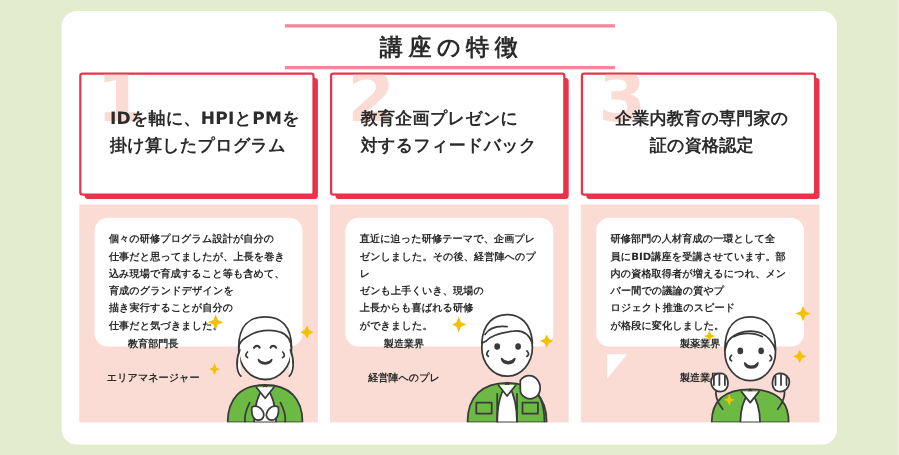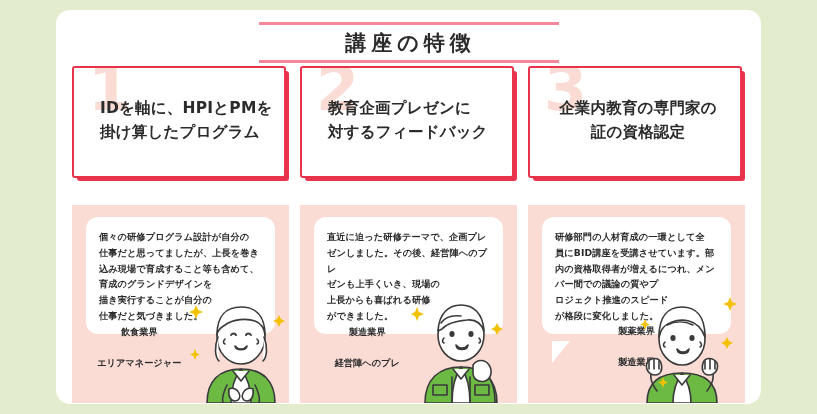--- a/index.html
+++ b/index.html
@@ -102,21 +102,21 @@
     letter-spacing: 0.2px;
   }
   .head-line-1 { text-align: left; padding-left: 16px; }
   .head-line-2 { text-align: left; padding-left: 16px; }
   .card-3 .head-line-1 { padding-left: 6px; text-align: center; }
   .card-3 .head-line-2 { padding-left: 6px; text-align: center; }
 
   
   .card-body {
     position: relative;
-    margin-top: 27px;
+    margin-top: 8px;
     height: 198px;
     background: #fadcd5;
     overflow: hidden;
   }
   .bubble {
     position: absolute;
     left: 14px;
     top: 12px;
     right: 14px;
     background: #ffffff;
@@ -207,21 +207,21 @@
         <div class="bubble">
           <div class="bubble-text">個々の研修プログラム設計が自分の
 仕事だと思ってましたが、上長を巻き
 込み現場で育成すること等も含めて、
 育成のグランドデザインを
 描き実行することが自分の
 仕事だと気づきました。</div>
         </div>
         <div class="bubble-tail"></div>
         <div class="caption">
-          <div>飲食業界</div>
+          <div>教育部門長</div>
           <div>エリアマネージャー</div>
         </div>
         <svg class="illus" width="104" height="110" viewBox="0 0 104 110">
           <g fill="none" stroke="#3a3a3a" stroke-width="1.6" stroke-linecap="round" stroke-linejoin="round">
             <path d="M18 110 C18 88 30 76 52 76 C74 76 86 88 86 110 Z" fill="#6cb944"></path>
             <path d="M52 76 C44 86 42 98 42 110 L62 110 C62 98 60 86 52 76 Z" fill="#ffffff"></path>
             <path d="M44 78 L52 88 L60 78" fill="#ffffff"></path>
             <path d="M38 92 C34 100 33 106 34 110"></path>
             <path d="M66 92 C70 100 71 106 70 110"></path>
             <path d="M40 96 C44 94 48 96 50 100 C52 104 50 108 46 108 C42 108 39 104 40 96 Z" fill="#ffffff"></path>

